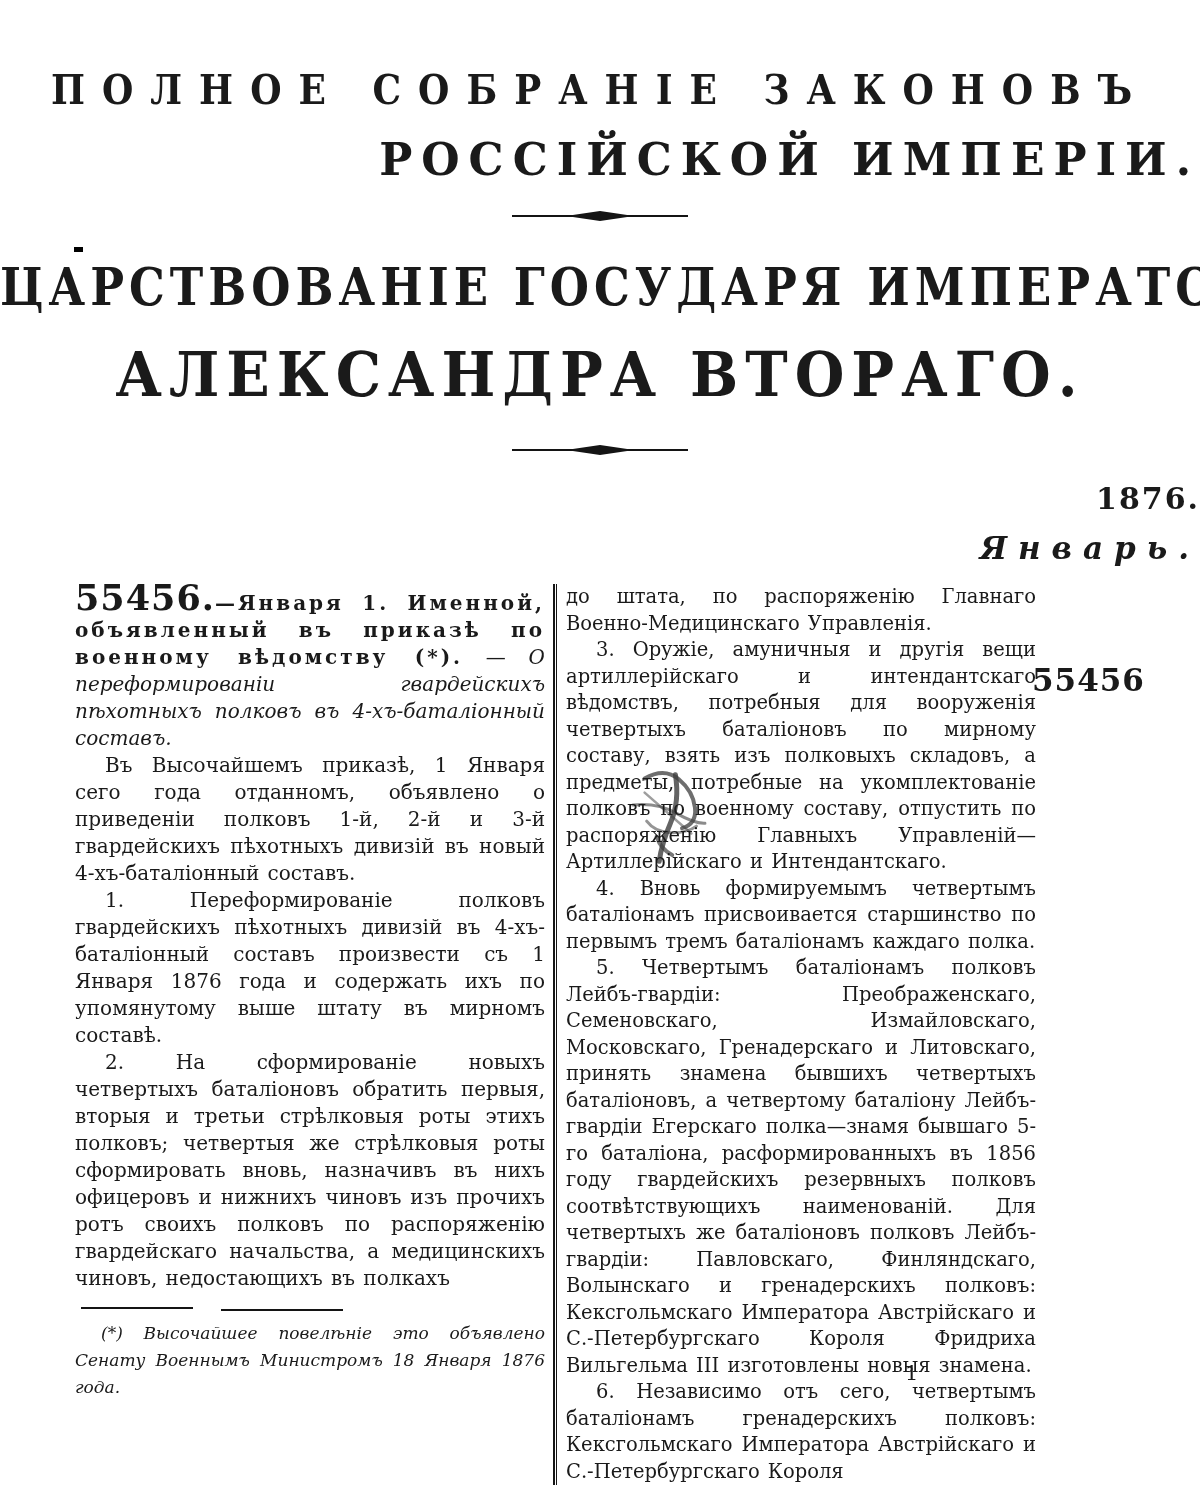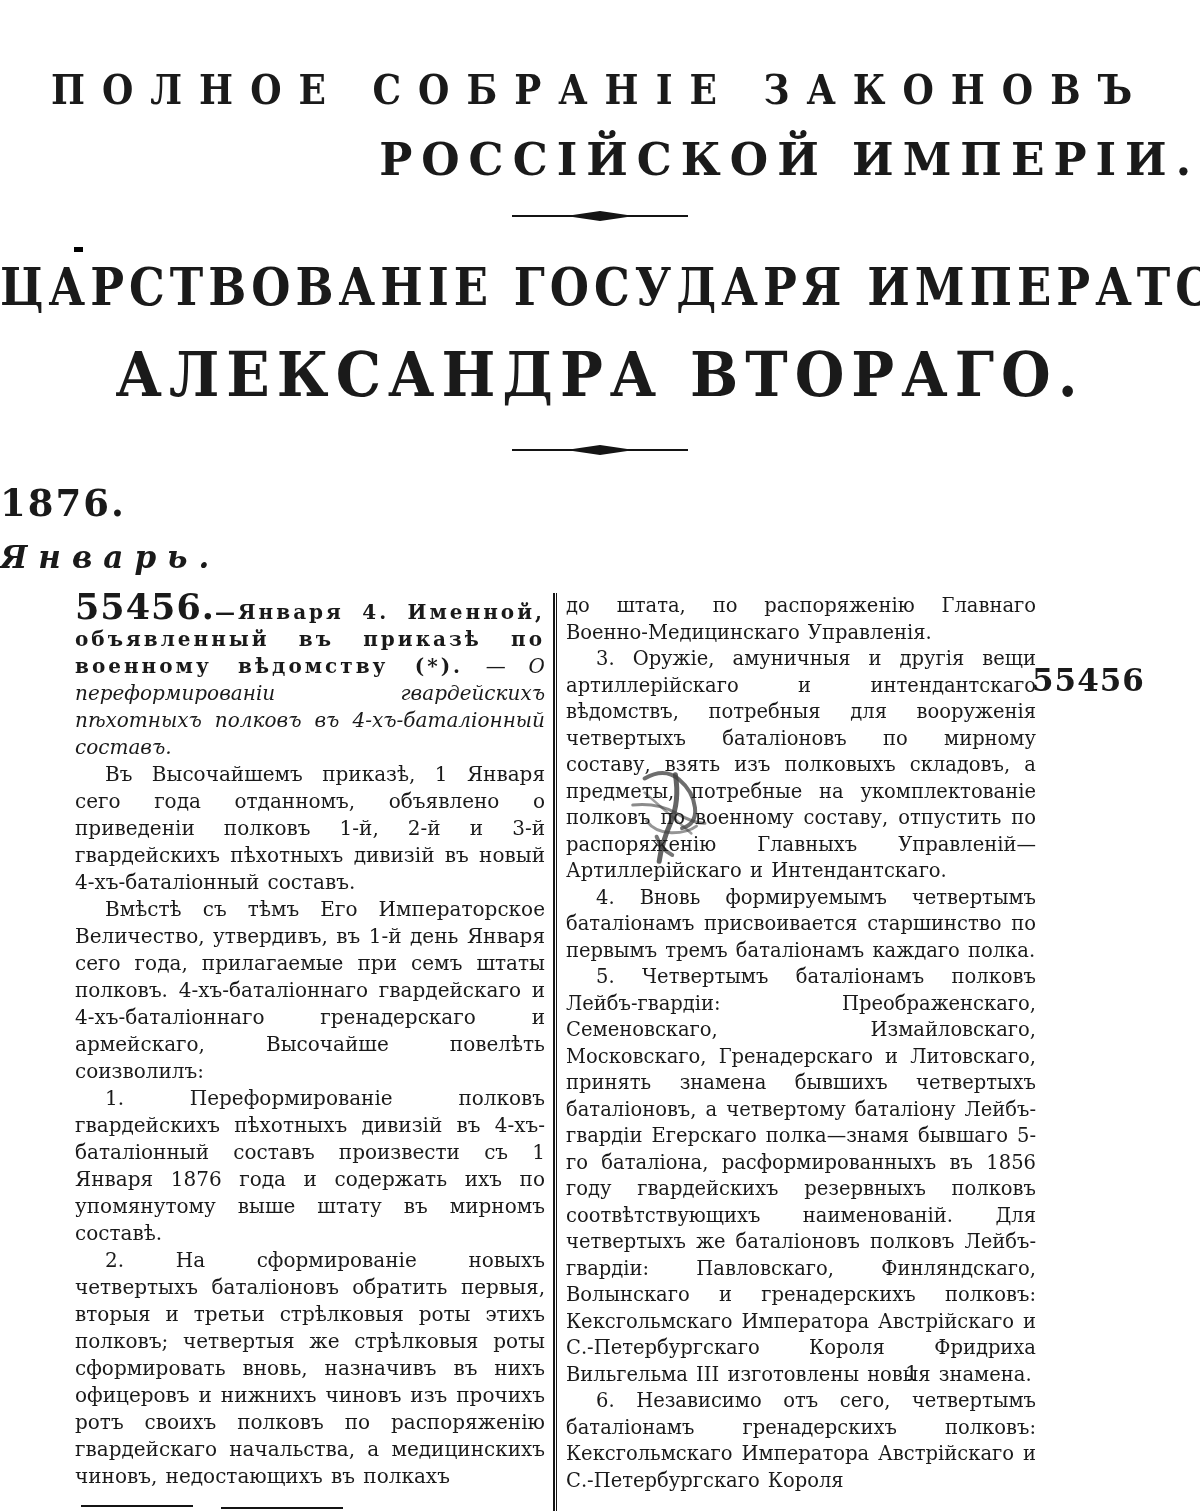--- a/index.html
+++ b/index.html
@@ -36,22 +36,22 @@
     transform:scaleY(1.18);transform-origin:center top;
     white-space:nowrap;
   }
   .reign2{
     margin:30px 0 0 0;text-align:center;
     font-size:57px;font-weight:700;letter-spacing:7px;
     transform:scaleY(1.08);transform-origin:center top;
     white-space:nowrap;
   }
   .orn2{margin-top:40px;}
-  .year-line{margin:26px 0 0 0;text-align:left;font-size:37px;font-weight:900;letter-spacing:2px;}
-  .month-line{margin:14px 0 0 0;text-align:left;font-size:31px;font-weight:900;font-style:italic;letter-spacing:11px;}
+  .year-line{margin:26px 0 0 0;text-align:right;font-size:30px;font-weight:900;letter-spacing:2px;}
+  .month-line{margin:14px 0 0 0;text-align:right;font-size:31px;font-weight:900;font-style:italic;letter-spacing:11px;}
 
   
   .columns{display:flex;margin:18px 0 0 75px;align-items:stretch;}
   .col-left{width:470px;}
   .col-divider{width:4px;margin-left:8px;border-left:2px solid #161616;border-right:1px solid #161616;box-sizing:border-box;}
   .col-right{width:470px;margin-left:9px;}
 
   .col-left,.col-right{
     font-size:20px;line-height:27px;text-align:justify;word-spacing:2px;
   }
@@ -100,24 +100,23 @@
     <span class="orn-diamond"></span>
     <span class="orn-line"></span>
   </div>
 
   <div class="year-line">1876.</div>
   <div class="month-line">Январь.</div>
 
   <div class="columns">
 
     <div class="col-left">
-      <p class="body-par no-indent"><span class="act-number">55456.</span><span class="act-opener">—Января 4. Именной, объявленный въ приказѣ по военному вѣдомству (*).</span><span> — </span><span class="act-subject">О переформированіи гвардейскихъ пѣхотныхъ полковъ въ 4-хъ-баталіонный составъ.</span></p>
+      <p class="body-par no-indent"><span class="act-number">55456.</span><span class="act-opener">—Января 1. Именной, объявленный въ приказѣ по военному вѣдомству (*).</span><span> — </span><span class="act-subject">О переформированіи гвардейскихъ пѣхотныхъ полковъ въ 4-хъ-баталіонный составъ.</span></p>
 
       <p class="body-par">Въ Высочайшемъ приказѣ, 1 Января сего года отданномъ, объявлено о приведеніи полковъ 1-й, 2-й и 3-й гвардейскихъ пѣхотныхъ дивизій въ новый 4-хъ-баталіонный составъ.</p>
-      <p class="body-par">Вмѣстѣ съ тѣмъ Его Императорское Величество, утвердивъ, въ 1-й день Января сего года, прилагаемые при семъ штаты полковъ. 4-хъ-баталіоннаго гвардейскаго и 4-хъ-баталіоннаго гренадерскаго и армейскаго, Высочайше повелѣть соизволилъ:</p>
       <p class="body-par">1. Переформированіе полковъ гвардейскихъ пѣхотныхъ дивизій въ 4-хъ-баталіонный составъ произвести съ 1 Января 1876 года и содержать ихъ по упомянутому выше штату въ мирномъ составѣ.</p>
       <p class="body-par">2. На сформированіе новыхъ четвертыхъ баталіоновъ обратить первыя, вторыя и третьи стрѣлковыя роты этихъ полковъ; четвертыя же стрѣлковыя роты сформировать вновь, назначивъ въ нихъ офицеровъ и нижнихъ чиновъ изъ прочихъ ротъ своихъ полковъ по распоряженію гвардейскаго начальства, а медицинскихъ чиновъ, недостающихъ въ полкахъ</p>
 
       <div class="footnote-rules">
         <span class="fr1"></span>
         <span class="fr2"></span>
       </div>
       <p class="footnote-text">(*) Высочайшее повелѣніе это объявлено Сенату Военнымъ Министромъ 18 Января 1876 года.</p>
 
     </div>

